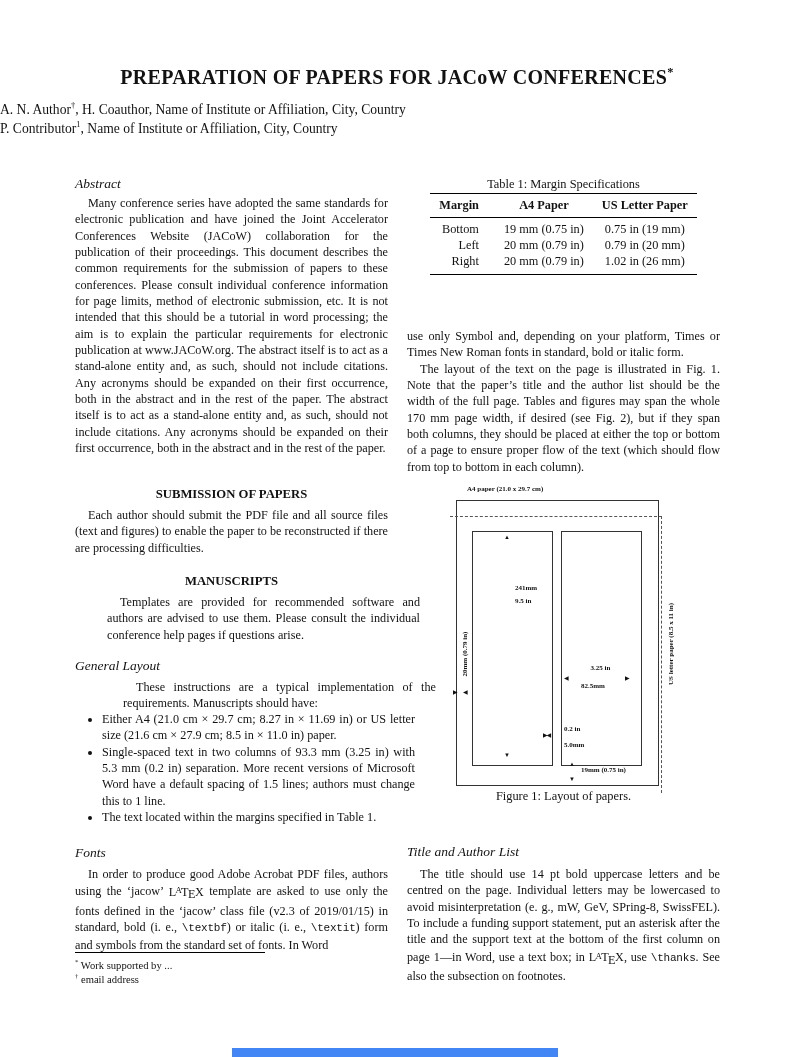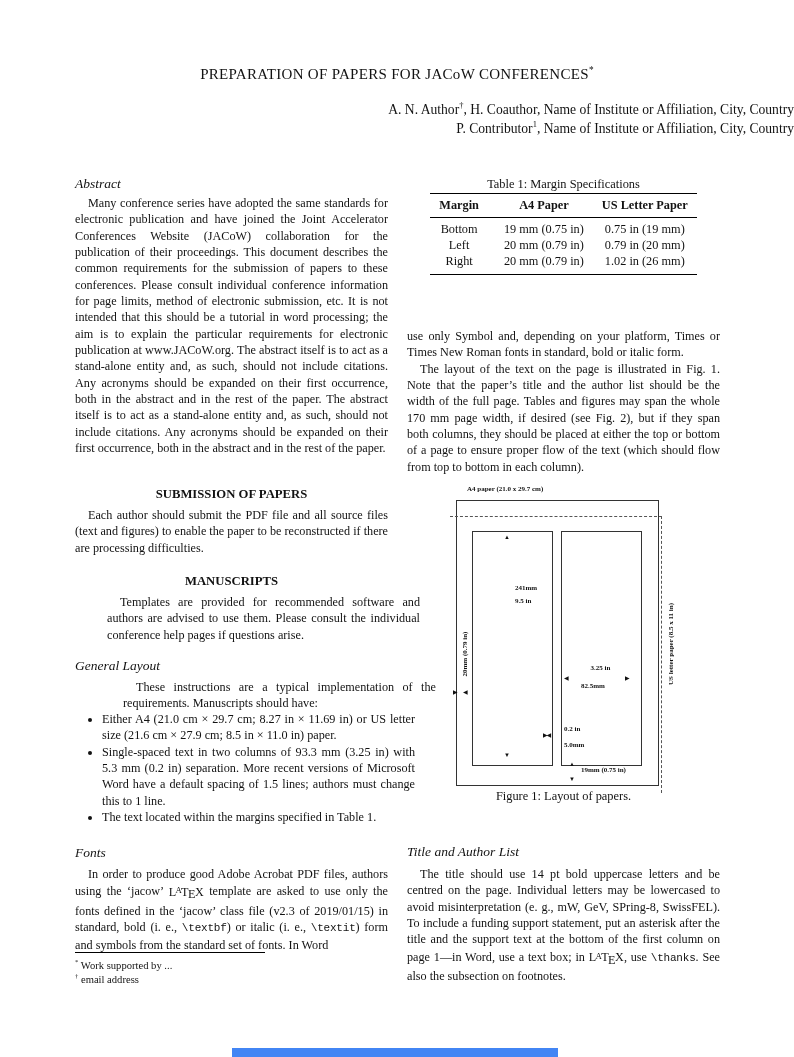--- a/index.html
+++ b/index.html
@@ -1,22 +1,22 @@
 <!DOCTYPE html>
 <html lang="en"><head>
 <meta charset="utf-8">
 <style>
   html,body{margin:0;padding:0;background:#fff;}
   .page{position:relative;width:794px;height:1057px;background:#ffffff;
         font-family:"Liberation Serif",serif;color:#121212;overflow:hidden;}
 
   
   .title{position:absolute;top:66px;left:0;width:100%;text-align:center;
-         font-weight:normal;font-size:15px;letter-spacing:.3px;}
-  .authors{position:absolute;top:101px;left:0;width:100%;text-align:right;
+         font-weight:bold;font-size:20px;letter-spacing:.3px;}
+  .authors{position:absolute;top:101px;left:0;width:100%;text-align:left;
            font-size:13.6px;line-height:18.6px;}
   sup{font-size:.62em;vertical-align:super;line-height:0;}
 
   
   .col{position:absolute;top:172px;width:313px;font-size:12.2px;
        line-height:16.35px;text-align:justify;}
   .col-left{left:75px;}
   .col-right{left:407px;}
   .blk{position:absolute;left:0;width:100%;}
   p.body{margin:0;text-indent:13px;}
@@ -35,21 +35,21 @@
   .footnotes{font-size:10.6px;line-height:13.8px;text-align:left;}
   .footnotes .fn{margin:0;}
 
   
   .tbl-caption{text-align:center;font-size:12.4px;}
   table.margins{border-collapse:collapse;margin:0 auto;font-size:12.3px;
                 border-top:1.5px solid #000;border-bottom:1.5px solid #000;}
   table.margins th{font-weight:bold;border-bottom:1px solid #000;
                    padding:3px 9px 4px;text-align:center;}
   table.margins td{padding:0 9px;line-height:15.7px;text-align:center;}
-  table.margins th:first-child,table.margins td:first-child{text-align:center;padding-right:16px;}
+  table.margins th:first-child,table.margins td:first-child{text-align:right;padding-right:16px;}
   table.margins tbody tr:first-child td{padding-top:4px;}
   table.margins tbody tr:last-child td{padding-bottom:5px;}
 
   
   .figure{position:absolute;left:0;top:312px;width:313px;height:300px;}
   .fig-lbl{position:absolute;font-size:7px;font-weight:bold;line-height:8px;white-space:nowrap;}
   .rect{position:absolute;border:1px solid #333;background:transparent;}
   .dash-h{position:absolute;border-top:1px dashed #555;height:0;}
   .dash-v{position:absolute;border-left:1px dashed #555;width:0;}
   .rot{transform:rotate(-90deg);transform-origin:center;text-align:center;}

